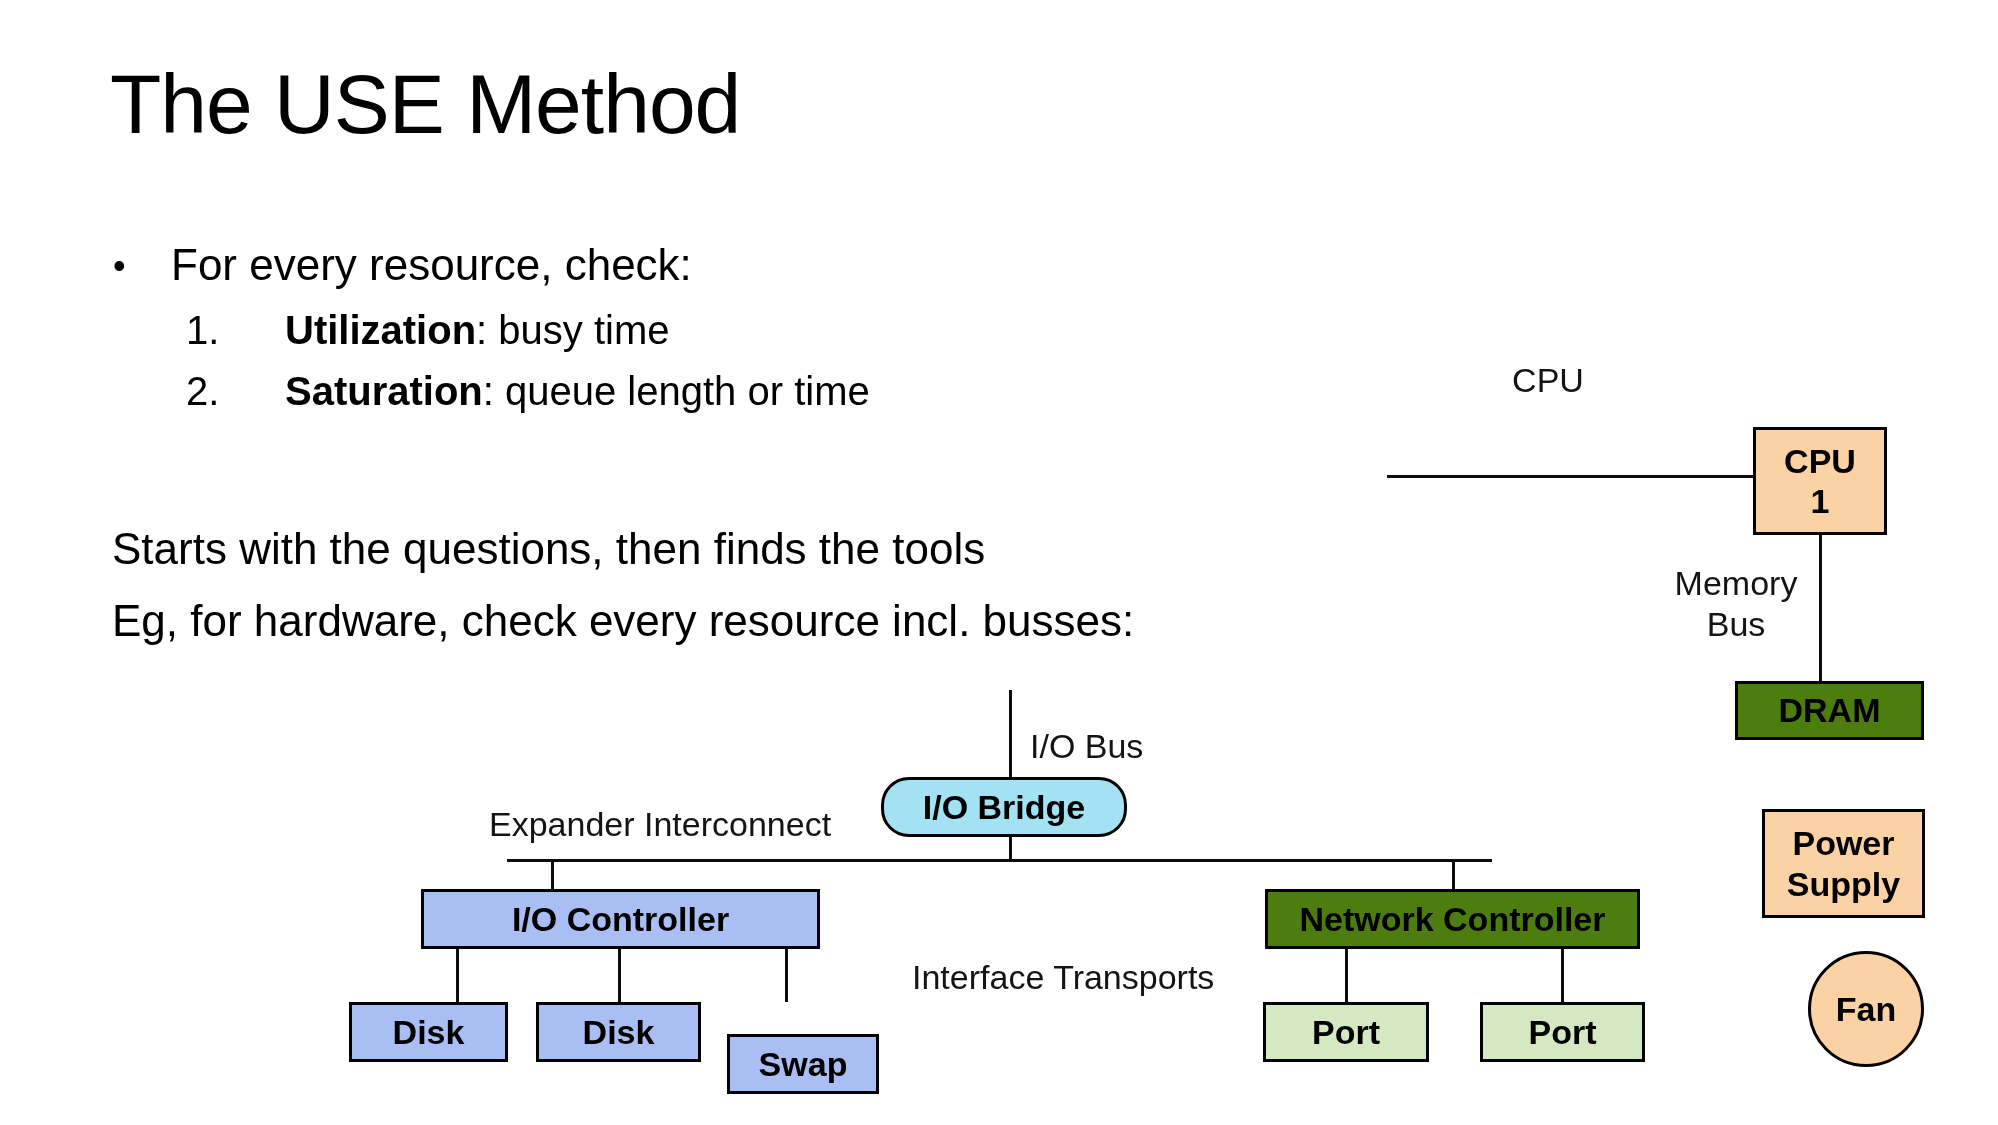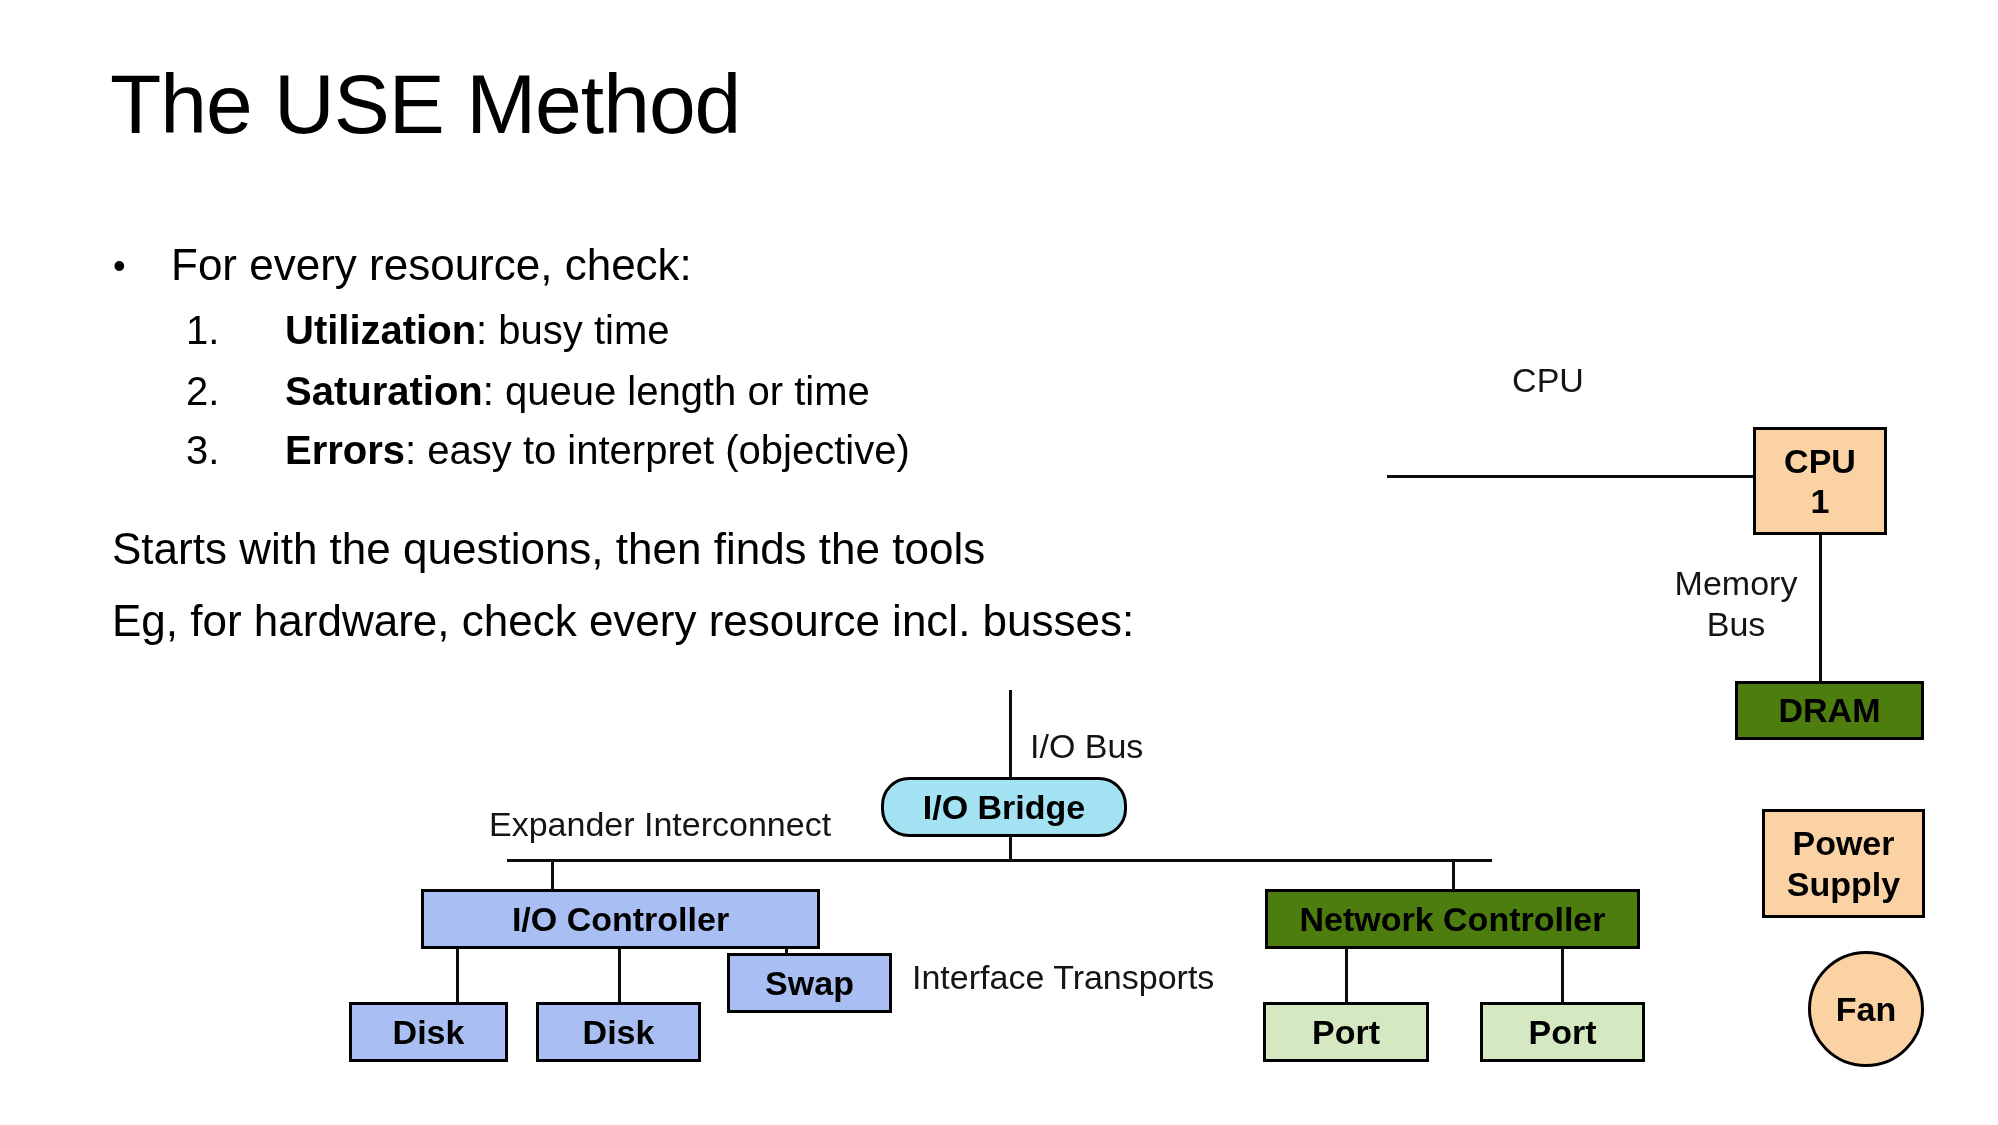--- a/index.html
+++ b/index.html
@@ -59,23 +59,20 @@
 
   <div class="bullet-row">
     <span class="dot">•</span><span>For every resource, check:</span>
   </div>
 
   <div class="num-item" style="top:308px;">
     <span class="num">1.</span><b>Utilization</b><span>: busy time</span>
   </div>
   <div class="num-item" style="top:369px;">
     <span class="num">2.</span><b>Saturation</b><span>: queue length or time</span>
-  </div>
-  <div class="num-item" style="top:428px;">
-    <span class="num">3.</span><b>Errors</b><span>: easy to interpret (objective)</span>
   </div>
 
   <div class="para-line" style="top:524px;text-align:right;">Starts with the questions, then finds the tools</div>
   <div class="para-line" style="top:596px;">Eg, for hardware, check every resource incl. busses:</div>
 
   <div class="dlabel center" style="left:1408px;top:360px;width:280px;">
     <div>CPU</div>
   </div>
 
   <div class="hline" style="left:1387px;top:475px;width:366px;"></div>
@@ -134,21 +131,21 @@
   <div class="vline" style="left:785px;top:949px;height:53px;"></div>
   <div class="vline" style="left:1345px;top:949px;height:53px;"></div>
   <div class="vline" style="left:1561px;top:949px;height:53px;"></div>
 
   <div class="node" style="left: 349px; top: 1002px; width: 159px; height: 60px; background-color: rgb(169, 190, 242);">
     <div>Disk</div>
   </div>
   <div class="node" style="left: 536px; top: 1002px; width: 165px; height: 60px; background-color: rgb(169, 190, 242);">
     <div>Disk</div>
   </div>
-  <div class="node" style="left: 727px; top: 953px; width: 165px; height: 60px; background-color: rgb(169, 190, 242);">
+  <div class="node" style="left: 727px; top: 1034px; width: 152px; height: 60px; background-color: rgb(169, 190, 242);">
     <div>Swap</div>
   </div>
   <div class="node" style="left: 1263px; top: 1002px; width: 166px; height: 60px; background-color: rgb(212, 232, 194);">
     <div>Port</div>
   </div>
   <div class="node" style="left: 1480px; top: 1002px; width: 165px; height: 60px; background-color: rgb(212, 232, 194);">
     <div>Port</div>
   </div>
 
 </div>

